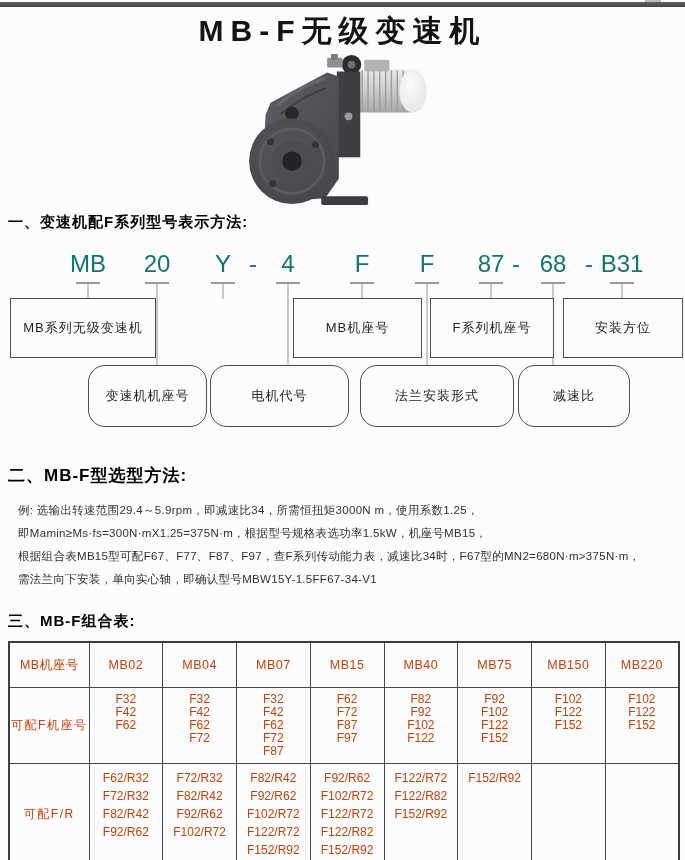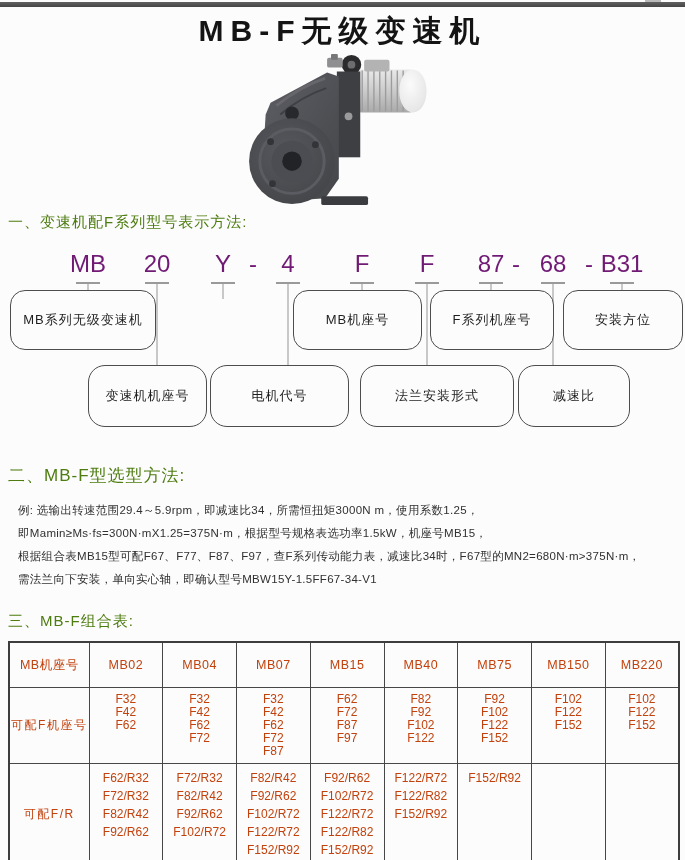--- a/index.html
+++ b/index.html
@@ -15,36 +15,36 @@
   .top-rule{position:absolute;left:0;top:2px;width:685px;height:5px;
     background:linear-gradient(#616161,#454545);}
   .corner-mark{position:absolute;left:645px;top:0;width:16px;height:2px;background:#b9b9b9;}
 
   .page-title{position:absolute;left:0;top:11px;width:685px;
     text-align:center;font-size:30px;font-weight:bold;color:#141414;
     letter-spacing:7px;white-space:nowrap;}
 
   .product{position:absolute;left:232px;top:52px;width:198px;height:156px;}
 
-  .sec-heading{position:absolute;font-weight:normal;color:#4d7c0f;letter-spacing:1px;white-space:nowrap;}
+  .sec-heading{position:absolute;font-weight:bold;color:#000000;letter-spacing:1px;white-space:nowrap;}
   .h1{left:8px;top:213px;font-size:15px;}
   .h2{left:8px;top:464px;font-size:17px;}
   .h3{left:8px;top:612px;font-size:15px;}
 
   .code-part{position:absolute;top:250px;transform:translateX(-50%);
-    font-size:24px;font-weight:500;color:#701a75;white-space:nowrap;}
+    font-size:24px;font-weight:500;color:#0f766e;white-space:nowrap;}
   .tick{position:absolute;top:282px;width:24px;height:2px;background:#9a9a9a;transform:translateX(-50%);}
   .vline{position:absolute;width:1px;background:#949494;transform:translateX(-50%);}
   .v-short{top:284px;height:15px;}
   .v-long{top:284px;height:82px;}
 
   .label-box{position:absolute;border:1px solid #4d4d4d;background:#fcfcfc;
     display:flex;align-items:center;justify-content:center;
     font-size:13px;letter-spacing:1px;color:#1f1f1f;white-space:nowrap;}
-  .row-top{top:290px;height:58px;border-radius:15px;}
+  .row-top{top:298px;height:58px;}
   .row-bot{top:365px;height:60px;border-radius:17px;}
 
   .example-line{position:absolute;left:18px;font-size:11.5px;color:#303030;
     letter-spacing:0.3px;white-space:nowrap;}
 
   table.combo{position:absolute;left:8px;top:641px;width:672px;
     border-collapse:collapse;table-layout:fixed;
     border:2px solid #3d3d3d;}
   table.combo td{border:1px solid #474747;text-align:center;
     font-size:12px;color:#c2410c;padding:0;}

